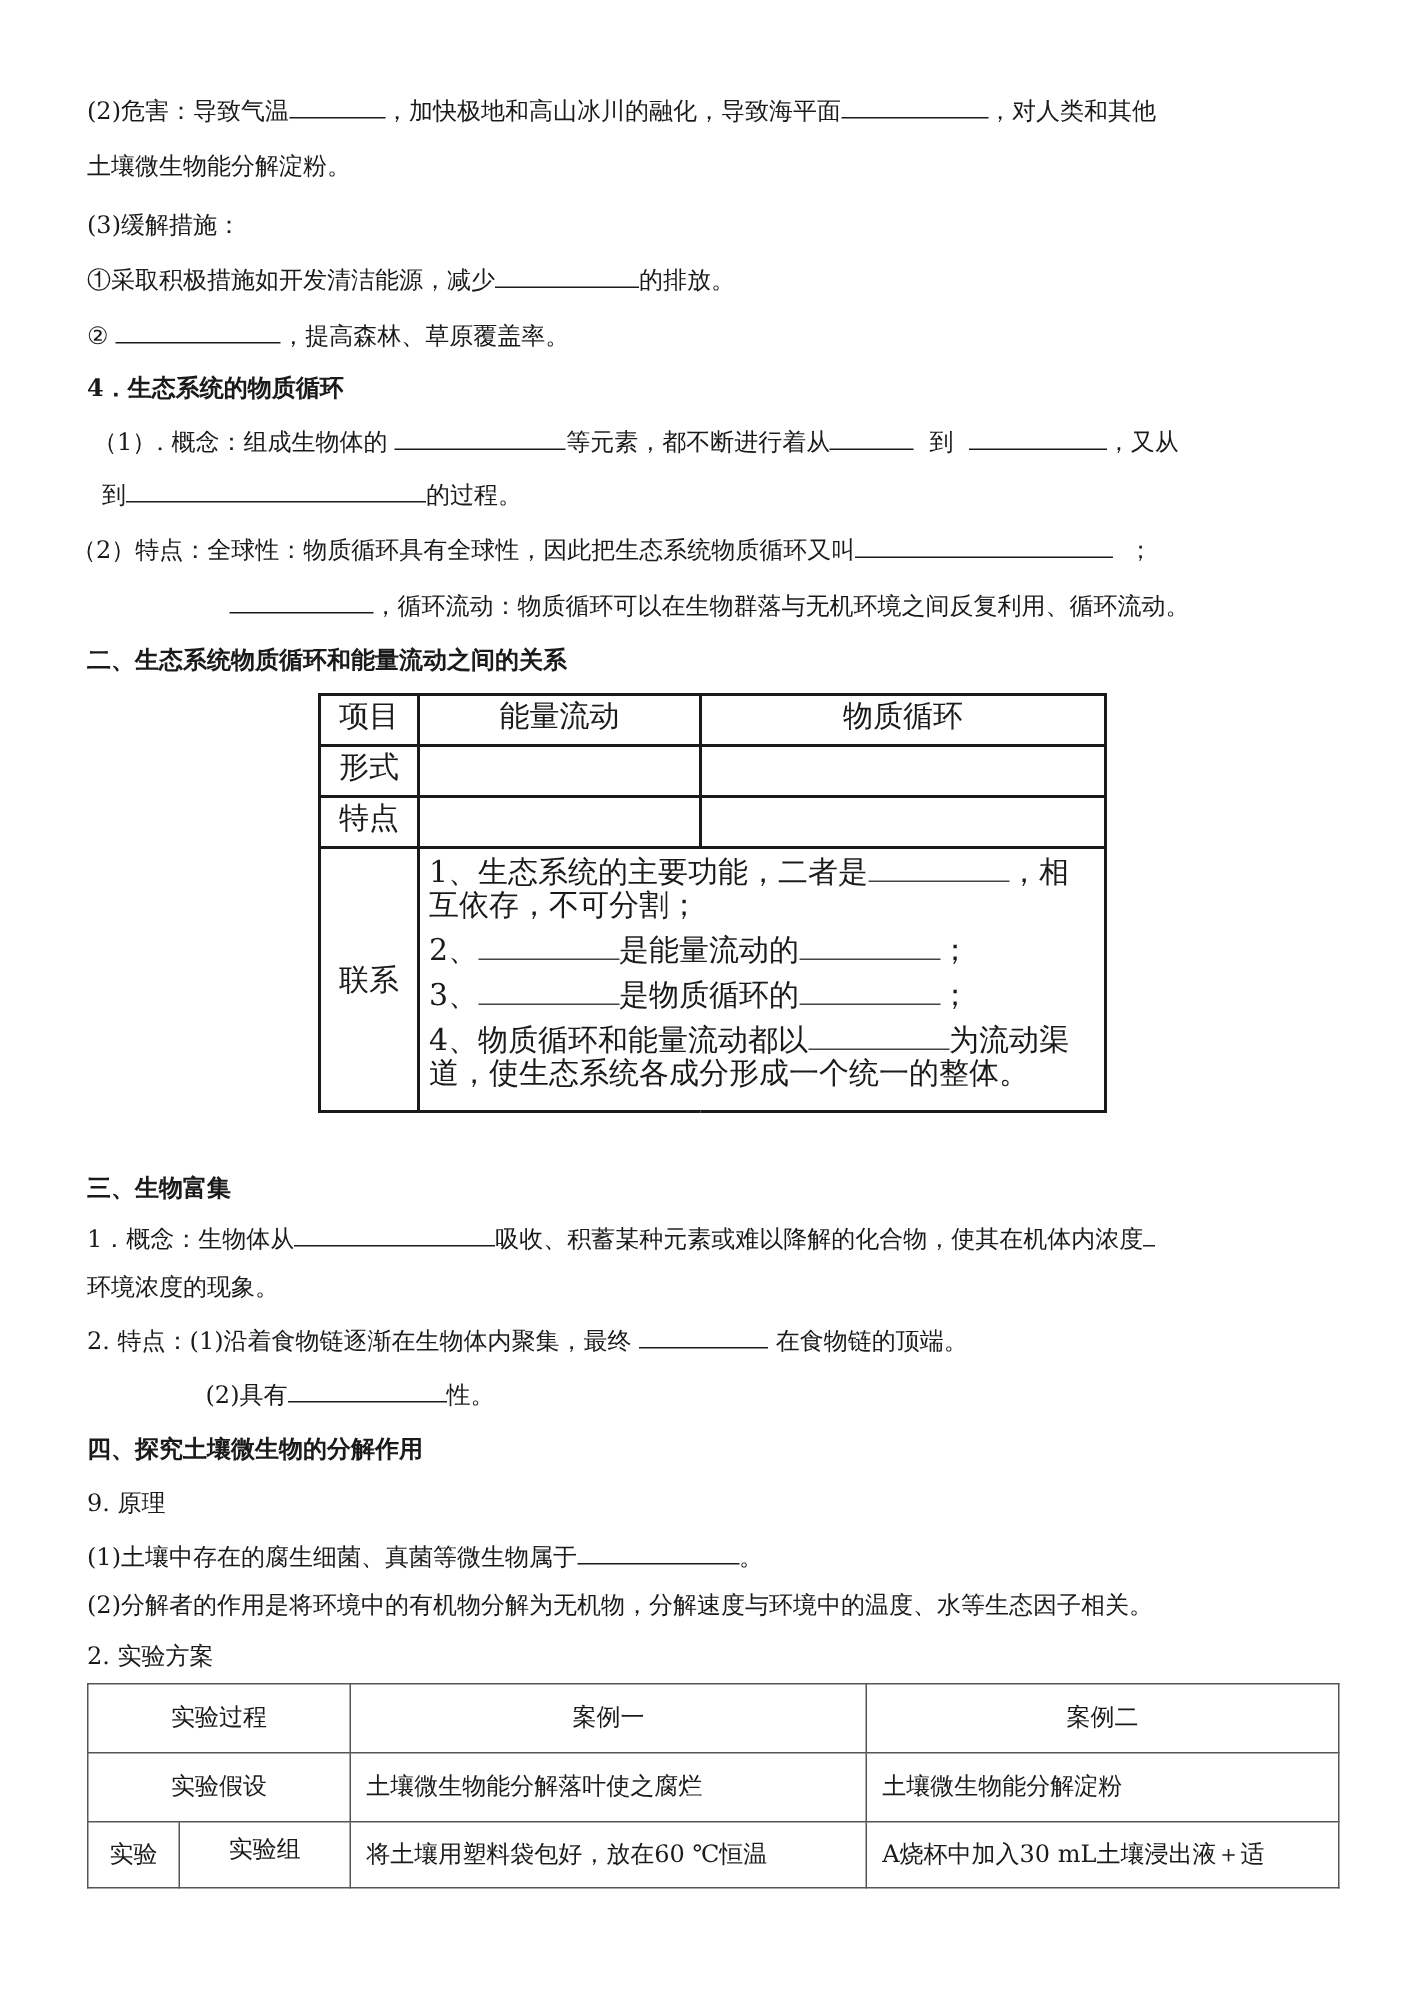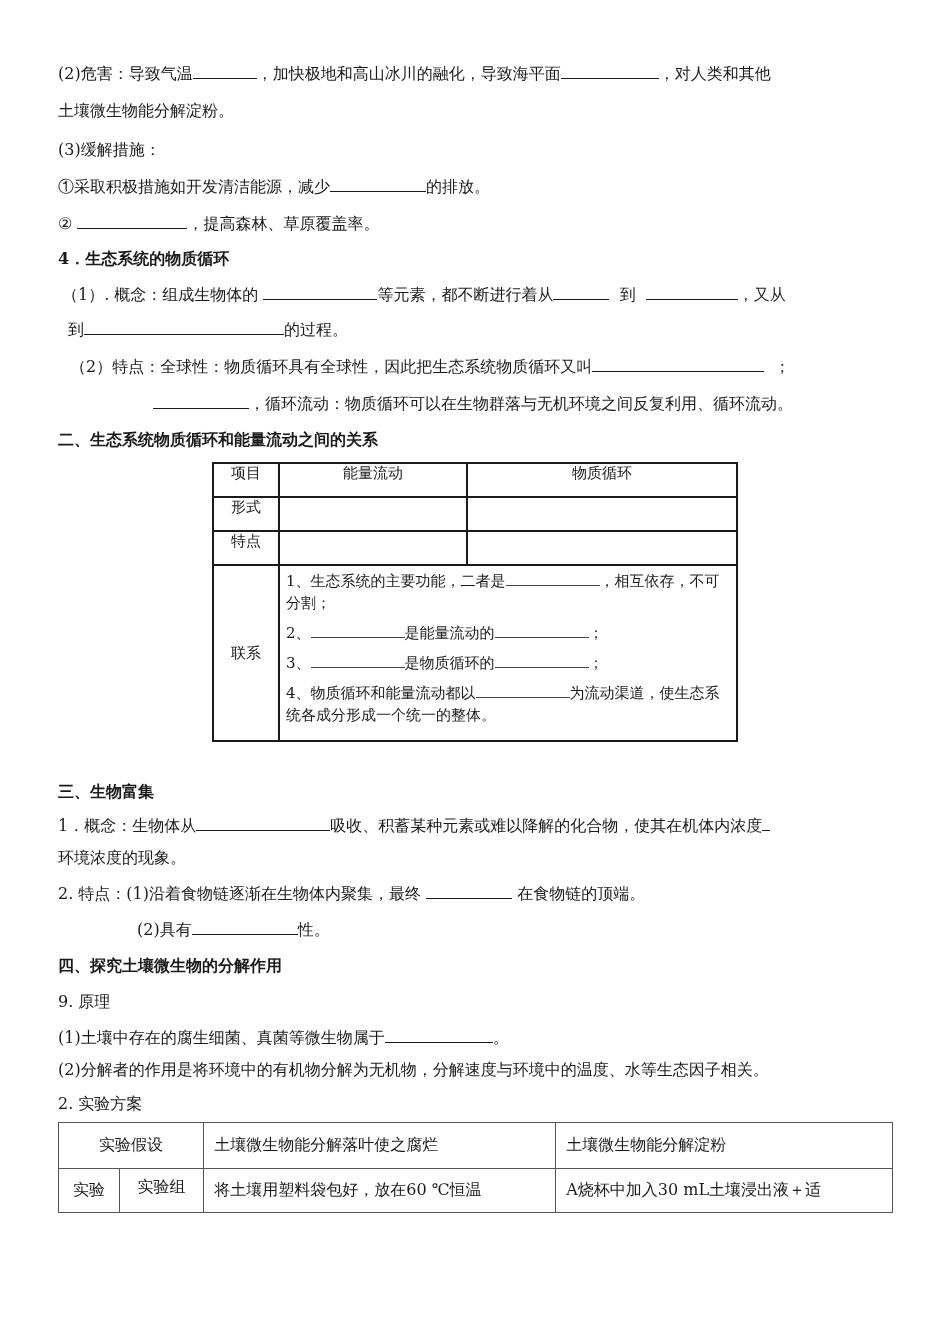--- a/index.html
+++ b/index.html
@@ -7,21 +7,21 @@
     width: 950px; height: 1344px; position: relative; overflow: hidden;
     font-family: "DejaVu Serif", "Liberation Serif", serif;
     color: #1a1a1a; font-size: 16px;
   }
   .line { position: absolute; left: 58px; white-space: nowrap; line-height: 22px; height: 22px; }
   .bold { font-weight: bold; }
   .blank { display: inline-block; border-bottom: 1px solid #1a1a1a; height: 16px; vertical-align: baseline; }
   .tblank { display: inline-block; border-bottom: 1px solid #444; height: 15px; vertical-align: baseline; }
 
   table { border-collapse: collapse; position: absolute; }
-  #rel-table { left: 212px; top: 462px; width: 526px; font-size: 15px; }
+  #rel-table { left: 212px; top: 462px; width: 526px; font-size: 20px; }
   #rel-table td { border: 2px solid #1a1a1a; padding: 0 6px; vertical-align: top; }
   #rel-table td.label { width: 52px; text-align: center; }
   #rel-table tr.r { height: 34px; }
   #rel-table td.c1 { width: 174px; text-align: center; }
   #rel-table td.c2 { text-align: center; }
   #rel-table tr.link td.label { vertical-align: middle; margin-top: 39px; }
   .link-item { line-height: 22px; margin: 4px 0 8px 0; white-space: normal; }
 
   #exp-table { left: 58px; top: 1122px; width: 835px; font-size: 16px; }
   #exp-table td { border: 1px solid #555; padding: 0 10px; vertical-align: middle; }
@@ -45,21 +45,21 @@
   <span>②</span>&nbsp;<span class="blank" style="width:110px"></span><span>，提高森林、草原覆盖率。</span>
 </div>
 
 <div class="line bold" style="top:248px;">4．生态系统的物质循环</div>
 <div class="line" style="top:283px; left:62px;">
   <span>（1）. 概念：组成生物体的</span>&nbsp;<span class="blank" style="width:114px"></span><span>等元素，都不断进行着从</span><span class="blank" style="width:56px"></span>&nbsp;&nbsp;<span>到</span>&nbsp;&nbsp;<span class="blank" style="width:92px"></span><span>，又从</span>
 </div>
 <div class="line" style="top:318px; left:68px;">
   <span>到</span><span class="blank" style="width:200px"></span><span>的过程。</span>
 </div>
-<div class="line" style="top:355px; left:70px;">
+<div class="line" style="top:355px; left:48px;">
   <span>（2）特点：全球性：物质循环具有全球性，因此把生态系统物质循环又叫</span><span class="blank" style="width:172px"></span>&nbsp;&nbsp;<span>；</span>
 </div>
 <div class="line" style="top:392px; left:153px;">
   <span class="blank" style="width:96px"></span><span>，循环流动：物质循环可以在生物群落与无机环境之间反复利用、循环流动。</span>
 </div>
 
 <div class="line bold" style="top:429px;">二、生态系统物质循环和能量流动之间的关系</div>
 
 <table id="rel-table">
   <tbody>
@@ -113,20 +113,25 @@
 <div class="line bold" style="top:955px;">四、探究土壤微生物的分解作用</div>
 <div class="line" style="top:991px;">9. 原理</div>
 <div class="line" style="top:1026px;">
   <span>(1)土壤中存在的腐生细菌、真菌等微生物属于</span><span class="blank" style="width:108px"></span><span>。</span>
 </div>
 <div class="line" style="top:1059px;">(2)分解者的作用是将环境中的有机物分解为无机物，分解速度与环境中的温度、水等生态因子相关。</div>
 <div class="line" style="top:1093px;">2. 实验方案</div>
 
 <table id="exp-table">
   <tbody>
+      <tr class="h">
+    <td colspan="2" class="center" style="width:140px;">实验过程</td>
+    <td class="center" style="width:323px;">案例一</td>
+    <td class="center">案例二</td>
+  </tr>
   <tr class="s">
     <td colspan="2" class="center">实验假设</td>
     <td>土壤微生物能分解落叶使之腐烂</td>
     <td>土壤微生物能分解淀粉</td>
   </tr>
   <tr class="e">
     <td class="center" style="width:48px; padding:0 6px;">实验</td>
     <td class="center" style="vertical-align:top; padding-top:8px;">实验组</td>
     <td>将土壤用塑料袋包好，放在60 ℃恒温</td>
     <td>A烧杯中加入30 mL土壤浸出液＋适</td>

